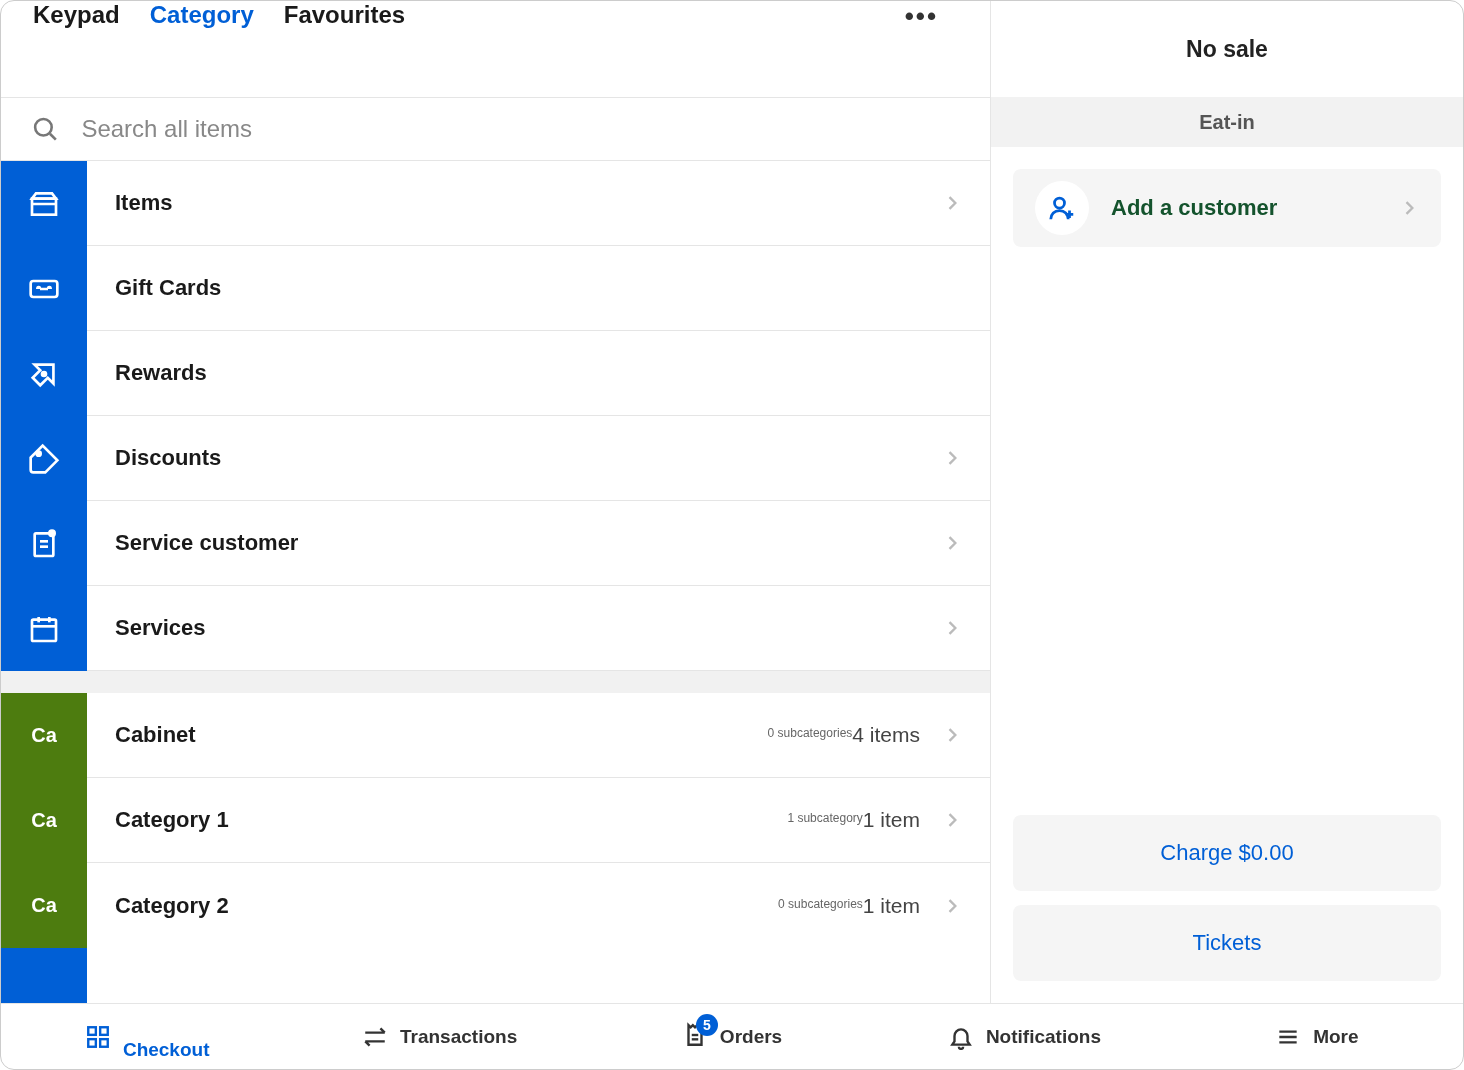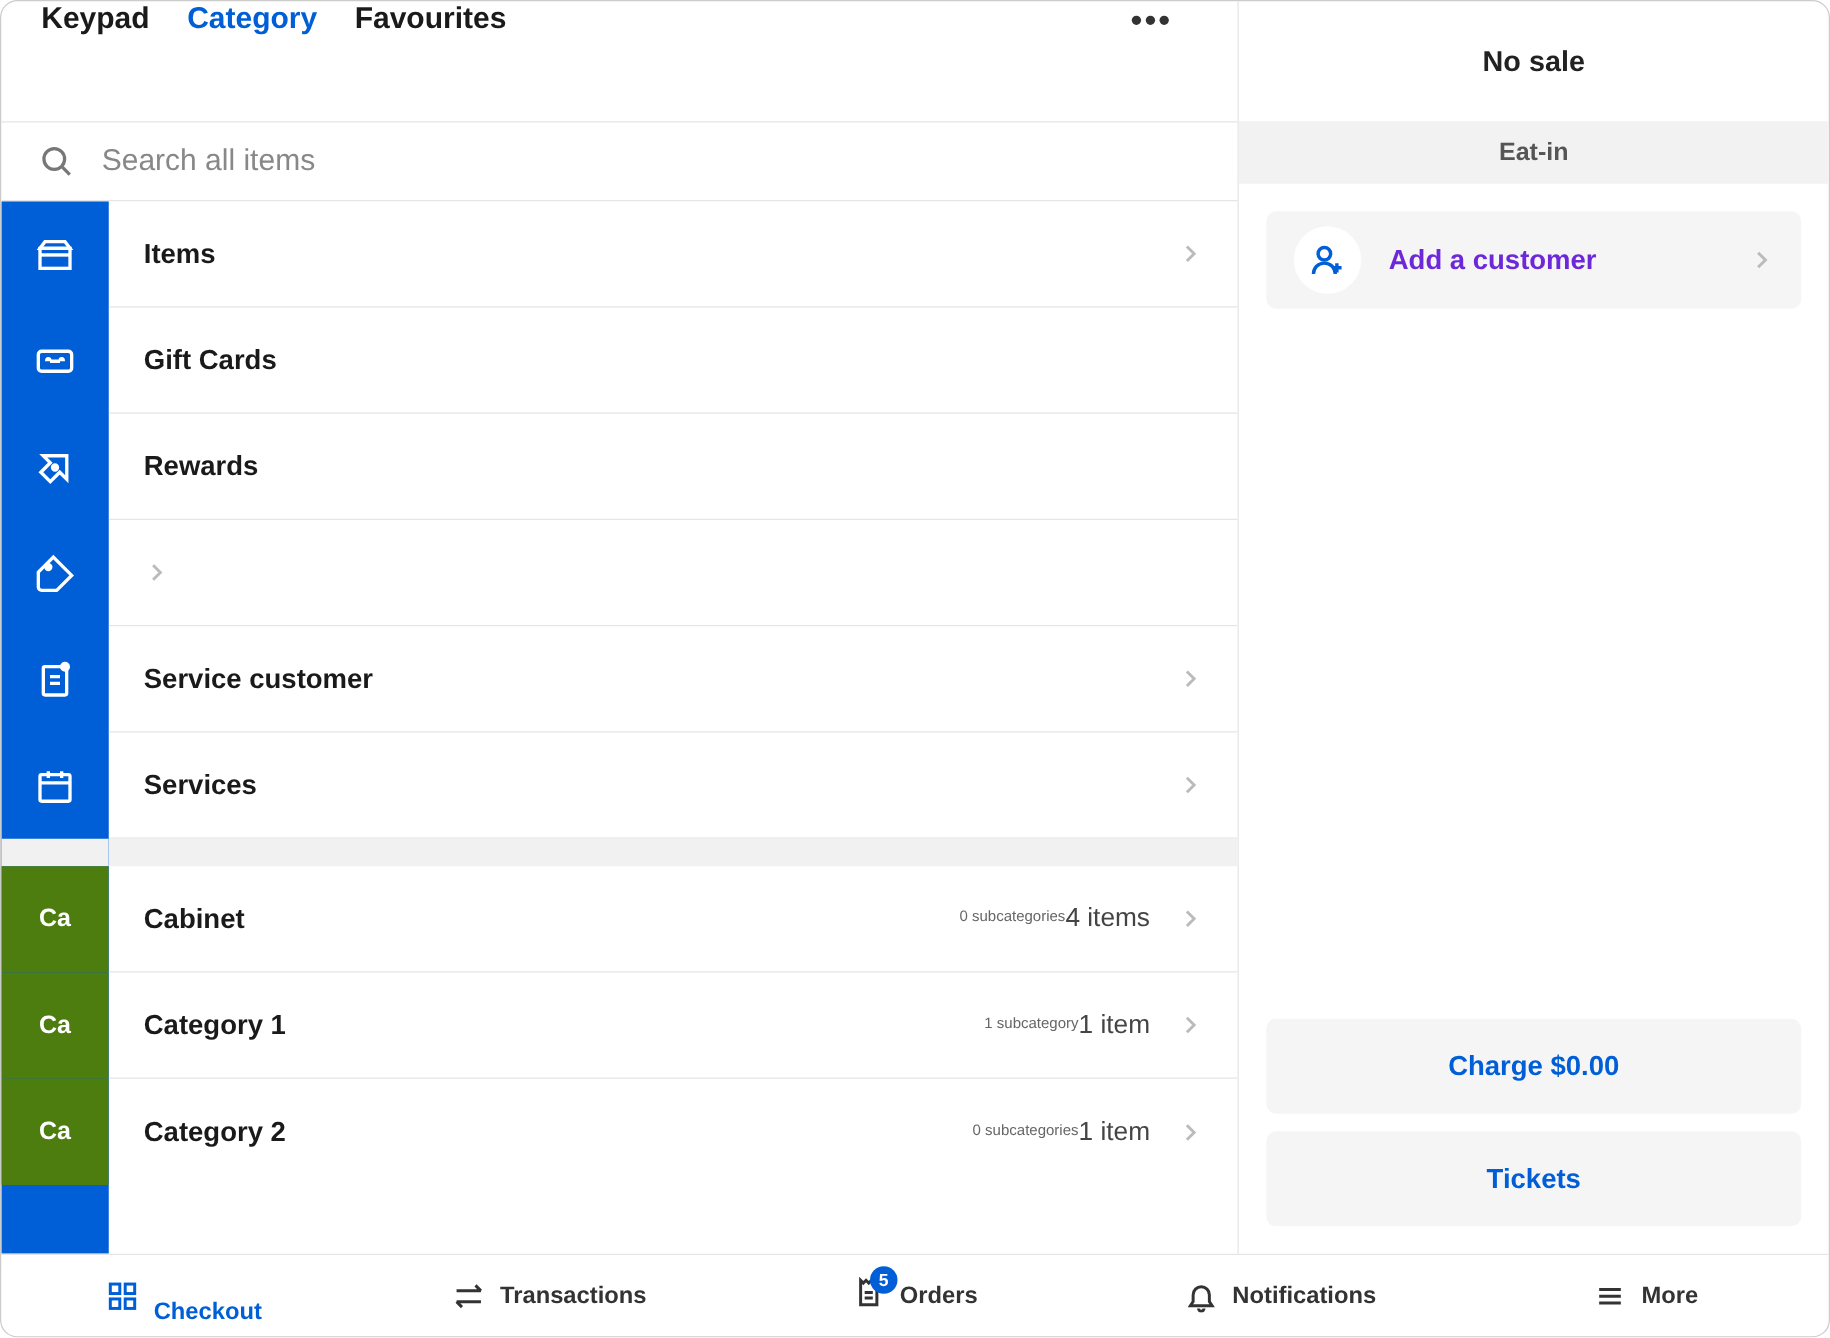--- a/index.html
+++ b/index.html
@@ -39,24 +39,24 @@
 .listitem .chev { color: #bbb; }
 .listgap { background: #f1f1f1; height: 22px; }
 
 
 .right .titlebar { height: 96px; display: flex; align-items: center; justify-content: center; font-size: 23px; font-weight: 600; color: #222; }
 .right .dining { height: 50px; background: #f2f2f2; display: flex; align-items: center; justify-content: center; font-size: 20px; font-weight: 600; color: #555; }
 .right .padwrap { padding: 22px; flex:1; display:flex; flex-direction:column; }
 .addcust { background: #f5f5f5; border-radius: 8px; height: 78px; display: flex; align-items: center; padding: 0 22px; cursor:pointer; }
 .addcust .circ { width: 54px; height: 54px; background: #fff; border-radius: 50%; display: flex; align-items: center; justify-content: center; margin-right: 22px; }
 .addcust .circ svg { width: 30px; height: 30px; color: #005fd6; }
-.addcust .txt { font-size: 22px; font-weight: 600; color: #6d28d9; flex:1; }
+.addcust .txt { font-size: 22px; font-weight: 600; color: #14532d; flex:1; }
 .addcust .chev { color: #bbb; }
 .right .grow { flex:1; }
-.bigbtn { background: #f5f5f5; border-radius: 8px; height: 76px; display: flex; align-items: center; justify-content: center; font-size: 22px; font-weight: 700; color: #005fd6; margin-top: 14px; cursor:pointer; }
+.bigbtn { background: #f5f5f5; border-radius: 8px; height: 76px; display: flex; align-items: center; justify-content: center; font-size: 22px; font-weight: 400; color: #005fd6; margin-top: 14px; cursor:pointer; }
 
 
 .bottomnav { height: 66px; border-top: 1px solid #e5e5e5; display: flex; align-items: center; }
 .navitem { flex: 1; display: flex; align-items: center; justify-content: center; gap: 12px; cursor:pointer; }
 .navitem span { font-size: 19px; font-weight: 600; color: #333; }
 .navitem.active span { color: #005fd6; margin-top: 27px; }
 .navitem svg { width: 26px; height: 26px; color: #333; }
 .navitem.active svg { color: #005fd6; }
 .badge { position: absolute; top: -8px; right: -10px; background: #005fd6; color: #fff; font-size: 14px; font-weight: 700; width: 22px; height: 22px; border-radius: 50%; display:flex; align-items:center; justify-content:center; }
 .iconwrap { position: relative; }
@@ -139,20 +139,21 @@
                 <polyline points="9 5 16 12 9 19"></polyline>
               </svg>
           </div>
           <div class="listitem">
             <span class="label">Gift Cards</span>
           </div>
           <div class="listitem">
             <span class="label">Rewards</span>
           </div>
           <div class="listitem">
+            <span class="label">Discounts</span>
             <svg class="chev" width="20" height="20" viewBox="0 0 24 24" fill="none" stroke="currentColor" stroke-width="2.8">
                 <polyline points="9 5 16 12 9 19"></polyline>
               </svg>
           </div>
           <div class="listitem">
             <span class="label">Service customer</span>
             <svg class="chev" width="20" height="20" viewBox="0 0 24 24" fill="none" stroke="currentColor" stroke-width="2.8">
                 <polyline points="9 5 16 12 9 19"></polyline>
               </svg>
           </div>

